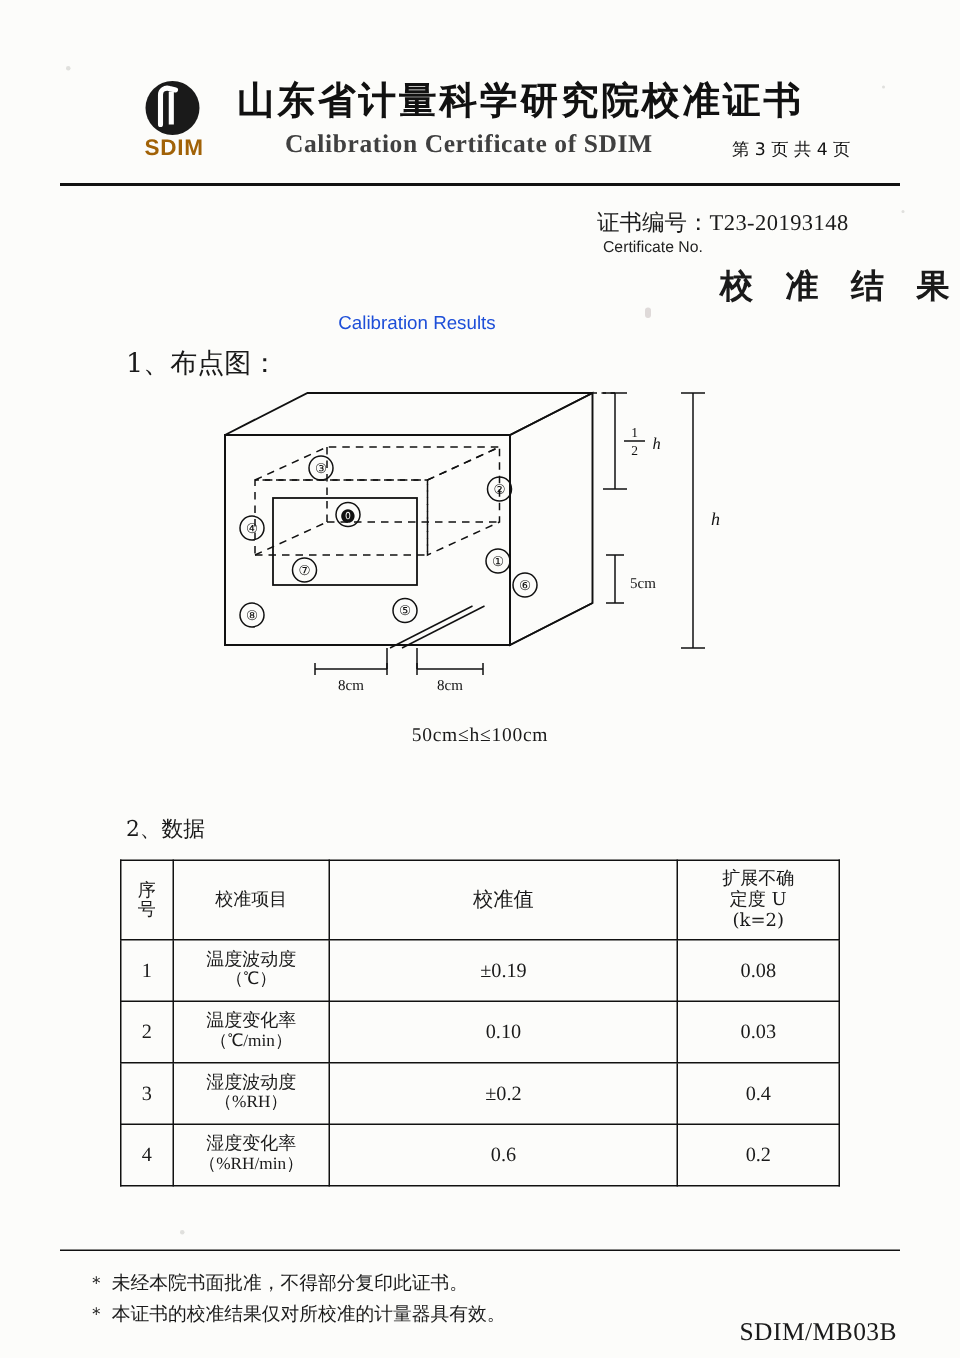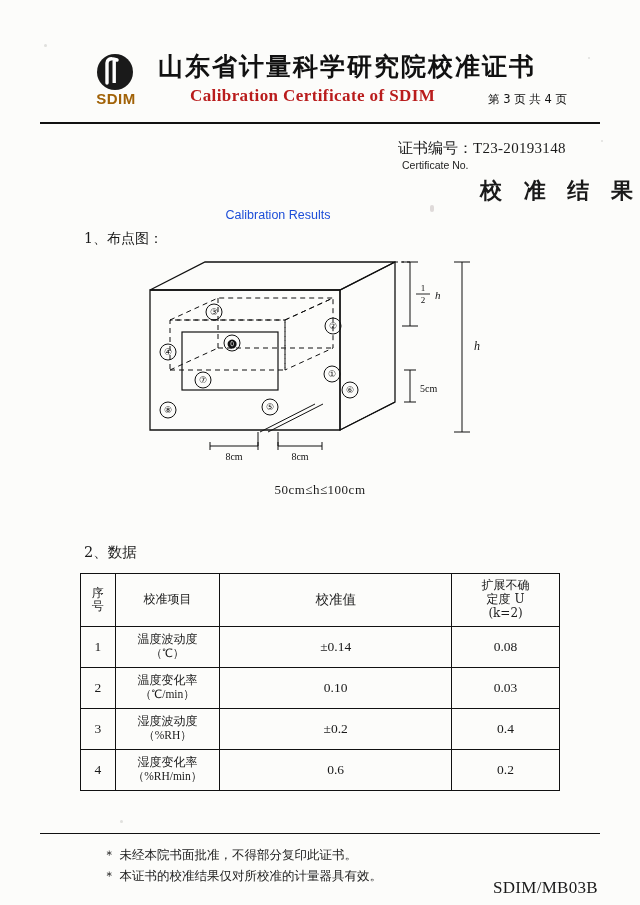--- a/index.html
+++ b/index.html
@@ -67,21 +67,21 @@
     color: #111;
     white-space: nowrap;
   }
   .title-en {
     position: absolute;
     left: 150px; top: 36px;
     font-family: "Liberation Serif", serif;
     font-weight: bold;
     font-size: 17px;
     letter-spacing: .4px;
-    color: #b91c1c;
+    color: #404040;
     white-space: nowrap;
   }
   .page-count {
     position: absolute;
     left: 448px; top: 42px;
     font-family: "DejaVu Sans", sans-serif;
     font-size: 11.5px;
     color: #111;
     white-space: nowrap;
   }
@@ -127,21 +127,21 @@
     font-family: "Liberation Sans", sans-serif;
     font-size: 12.5px;
     color: #1d4ed8;
   }
 
   
   .item1 {
     position: absolute;
     left: 84px; top: 230px;
     font-family: "DejaVu Serif", serif;
-    font-size: 14px;
+    font-size: 18px;
   }
   .figure {
     position: absolute;
     left: 110px; top: 250px;
     width: 420px; height: 255px;
   }
   .fig-caption {
     position: absolute;
     left: 0; top: 232px; width: 420px;
     text-align: center;
@@ -188,21 +188,20 @@
     left: 40px; top: 833px;
     width: 560px;
     border-top: 1.6px solid #111;
   }
   .notes {
     position: absolute;
     left: 58px; top: 845px;
     font-family: "DejaVu Serif", serif;
     font-size: 12.5px;
     line-height: 1.65;
-    margin-left: 45px;
   }
   .notes div { white-space: nowrap; }
   .form-code {
     position: absolute;
     right: 42px; top: 878px;
     font-family: "Liberation Serif", serif;
     font-size: 17px;
     letter-spacing: .3px;
   }
 
@@ -359,21 +358,21 @@
         </td>
       </tr>
     </thead>
     <tbody>
       <tr>
         <td class="c-no num">1</td>
         <td class="c-item">
           <div>温度波动度</div>
           <div class="sub-unit">（℃）</div>
         </td>
-        <td class="c-val num">±0.14</td>
+        <td class="c-val num">±0.19</td>
         <td class="c-unc num">0.08</td>
       </tr>
       <tr>
         <td class="c-no num">2</td>
         <td class="c-item">
           <div>温度变化率</div>
           <div class="sub-unit">（℃/min）</div>
         </td>
         <td class="c-val num">0.10</td>
         <td class="c-unc num">0.03</td>

